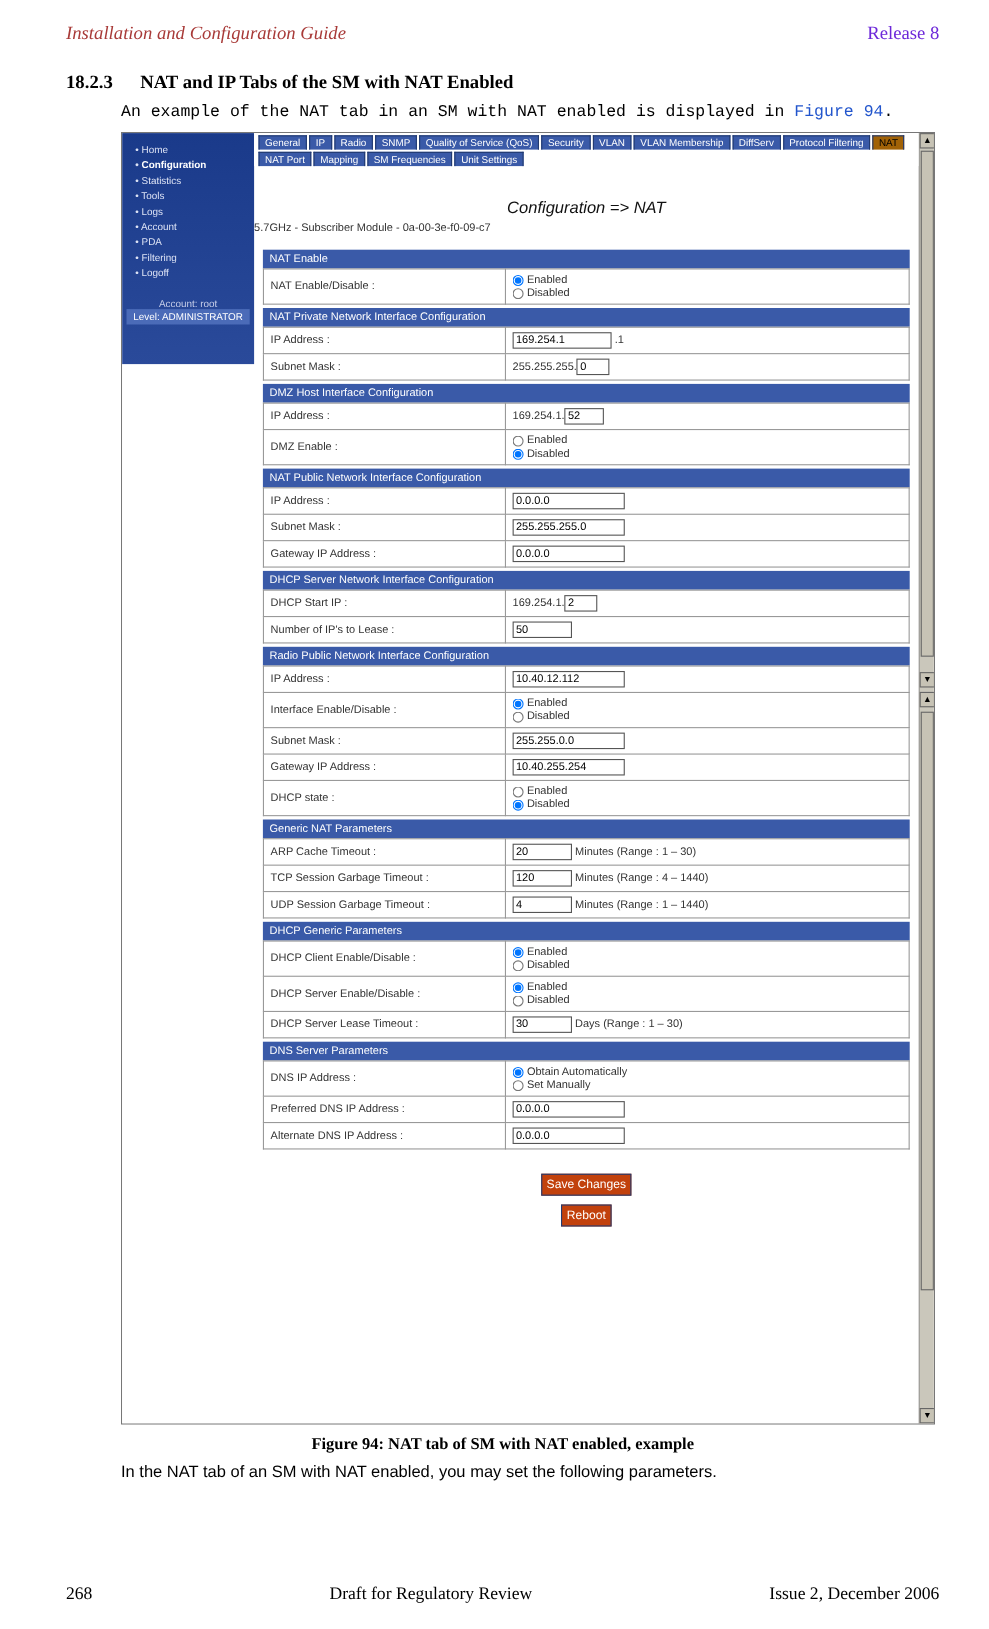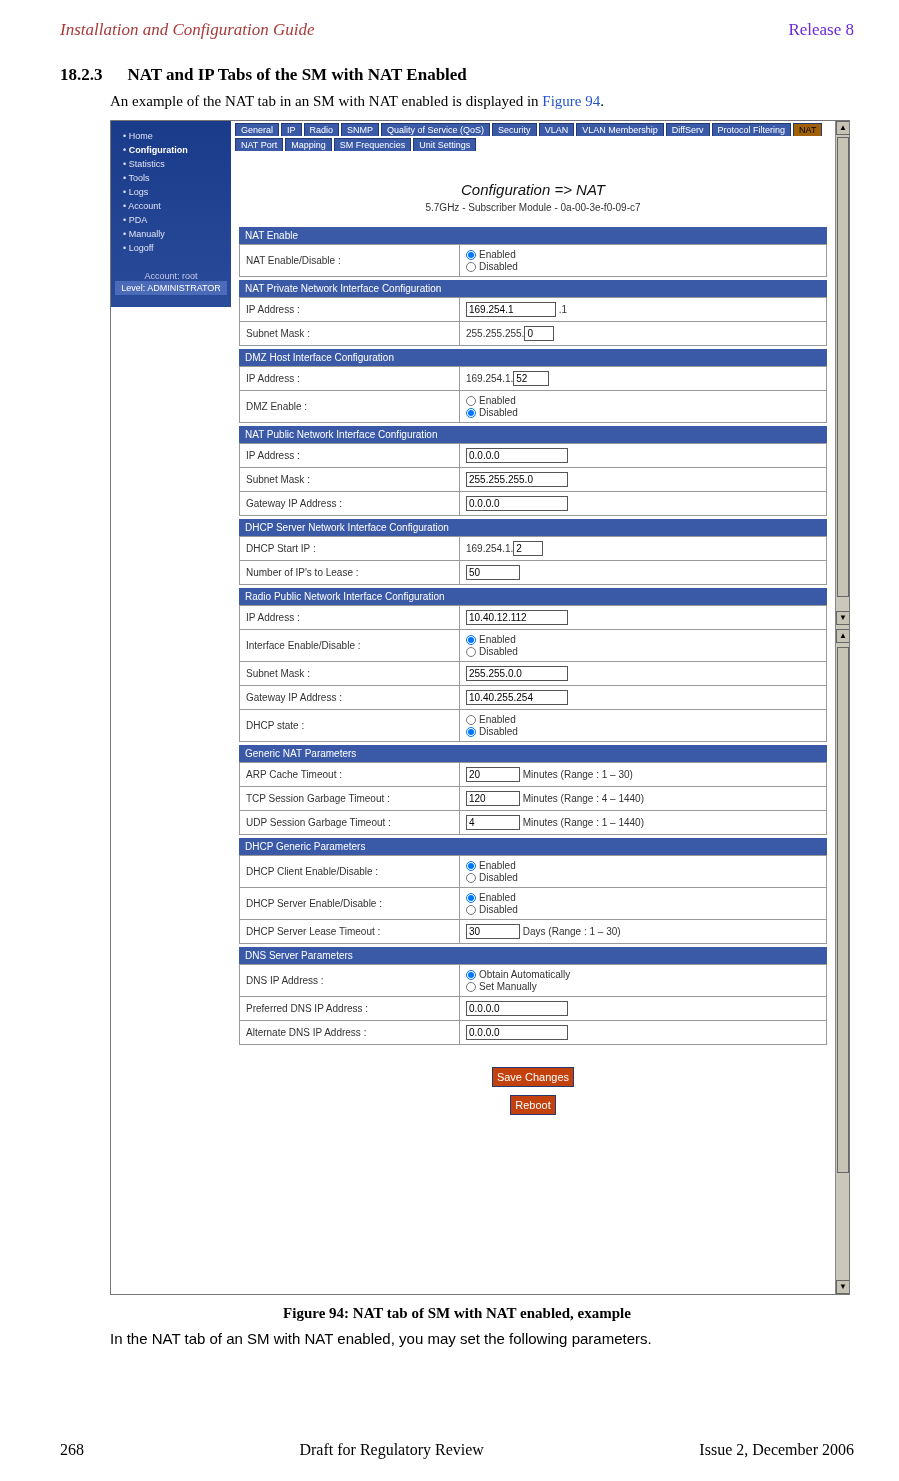--- a/index.html
+++ b/index.html
@@ -10,41 +10,41 @@
     height: 1481px;
     position: relative;
     padding: 20px 45px 0 60px;
   }
   .page-header { display: flex; justify-content: space-between; margin-bottom: 25px; }
   .header-left { color: #a83a38; font-style: italic; font-family: 'Palatino Linotype', serif; font-size: 17px; }
   .header-right { font-family: 'Palatino Linotype', serif; font-size: 17px; color: #6d28d9; }
   .section-num-title { display: flex; gap: 25px; margin-bottom: 8px; }
   .section-num { font-weight: bold; font-family: 'Palatino Linotype', serif; font-size: 17px; }
   .section-title { font-weight: bold; font-family: 'Palatino Linotype', serif; font-size: 17px; }
-  .intro-text { font-family: Liberation Serif, serif; font-size: 15px; margin-left: 50px; margin-bottom: 10px; }
+  .intro-text { font-family: Liberation Mono, monospace; font-size: 15px; margin-left: 50px; margin-bottom: 10px; }
   .fig-ref { color: #2255cc; }
   .figure-container { margin-left: 50px; border: 1px solid #777; width: 740px; height: 1175px; background: #fff; position: relative; overflow: hidden; }
   .scroll-track-right { position: absolute; right: 0; top: 0; width: 14px; height: 100%; background: #cac7bb; border-left: 1px solid #888; }
   .scroll-arrow { width: 14px; height: 14px; background: #c7c3b5; border: 1px solid #666; font-size: 8px; text-align: center; line-height: 12px; }
   .scroll-thumb { position: absolute; left: 1px; width: 12px; background: #c7c3b5; border: 1px solid #666; }
   .inner-app { position: absolute; left: 0; top: 0; right: 14px; bottom: 0; background: #fff; font-family: Arial, sans-serif; font-size: 10px; }
-  .sidebar { position: absolute; left: 0; top: 0; width: 120px; height: 186px; background: linear-gradient(#1a3a8a,#2a4a9a); }
+  .sidebar { position: absolute; left: 0; top: 0; width: 120px; height: 210px; background: linear-gradient(#1a3a8a,#2a4a9a); }
   .side-list { list-style: none; padding: 8px 0 0 12px; }
   .side-list li { color: #dde3f5; font-size: 9px; line-height: 14px; }
   .side-list li::before { content: '• '; color: #dde3f5; }
   .side-list li.active { color: #fff; font-weight: bold; }
   .side-account { margin-top: 12px; padding: 4px; }
   .side-account .acc1 { color: #c5cde8; font-size: 9px; text-align: center; }
   .side-account .acc2 { background: #4b6bb8; color: #fff; font-size: 9px; text-align: center; padding: 2px; }
   .main-area { position: absolute; left: 120px; top: 0; right: 0; bottom: 0; }
   .tab-row { padding: 2px 4px 0 4px; background: #fff; display: flex; flex-wrap: wrap; gap: 2px; align-items: center; }
   .tab { background: #3a5aa8; color: #fff; padding: 1px 5px; font-size: 9px; border: 1px solid #223a70; border-bottom: none; }
   .tab.active { background: #a16207; color: #000; }
   .page-title-line { text-align: center; font-size: 15px; padding: 30px 0 4px 0; color: #111; font-style: italic; }
-  .page-subtitle { text-align: center; font-size: 10px; color: #333; margin-bottom: 14px; }
+  .page-subtitle { font-size: 10px; color: #333; margin-bottom: 14px; }
   .section-panel { margin: 0 8px 3px 8px; }
   .section-hdr { background: #3a5aa8; color: #fff; padding: 3px 6px; font-size: 10px; }
   .form-table { width: 100%; border-collapse: collapse; border-radius: 11px; }
   .form-table td { border: 1px solid #999; padding: 4px 6px; font-size: 10px; background: #fff; color: #333; vertical-align: middle; }
   .form-table td.lbl { width: 220px; }
   .form-table td.val input[type=text] { font-size: 10px; padding: 1px 2px; border: 1px solid #555; }
   .radio-stack { display: flex; flex-direction: column; gap: 1px; }
   .radio-stack label { display: flex; align-items: center; gap: 3px; font-size: 10px; color: #333; }
   .radio-stack input[type=radio] { margin: 0; width: 10px; height: 10px; }
   .btn-row { text-align: center; margin-top: 18px; }
@@ -83,21 +83,21 @@
   <div class="inner-app">
     <div class="sidebar">
       <ul class="side-list">
         <li>Home</li>
         <li class="active">Configuration</li>
         <li>Statistics</li>
         <li>Tools</li>
         <li>Logs</li>
         <li>Account</li>
         <li>PDA</li>
-        <li>Manually</li>
+        <li>Filtering</li>
         <li>Logoff</li>
       </ul>
       <div class="side-account">
         <div class="acc1">Account: root</div>
         <div class="acc2">Level: ADMINISTRATOR</div>
       </div>
     </div>
 
     <div class="main-area">
       <div class="tab-row">

